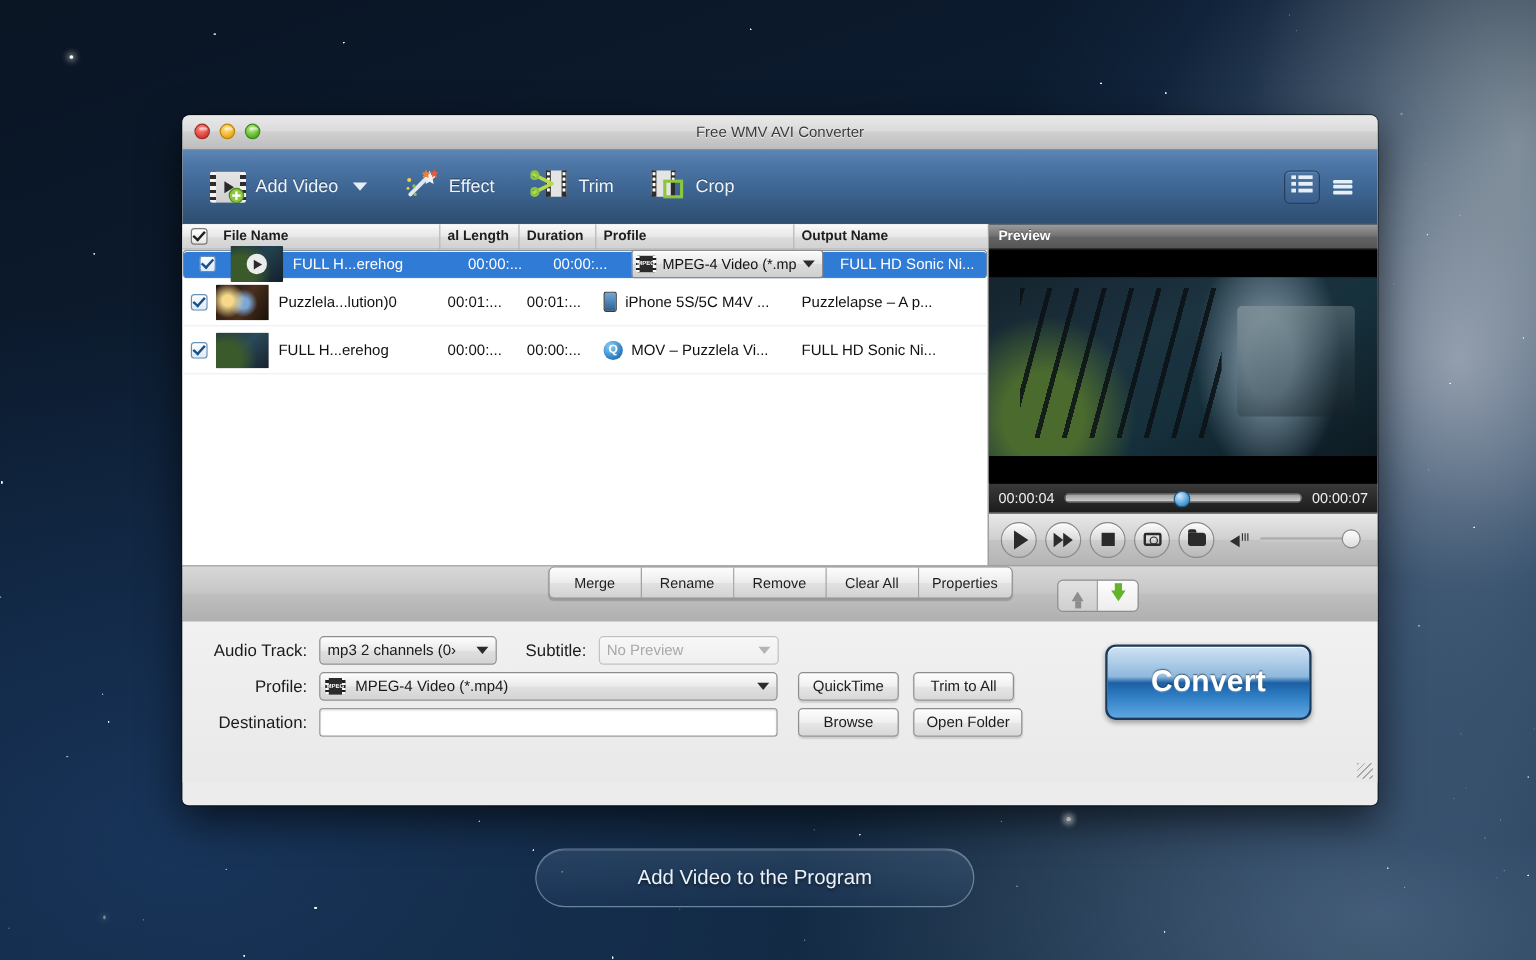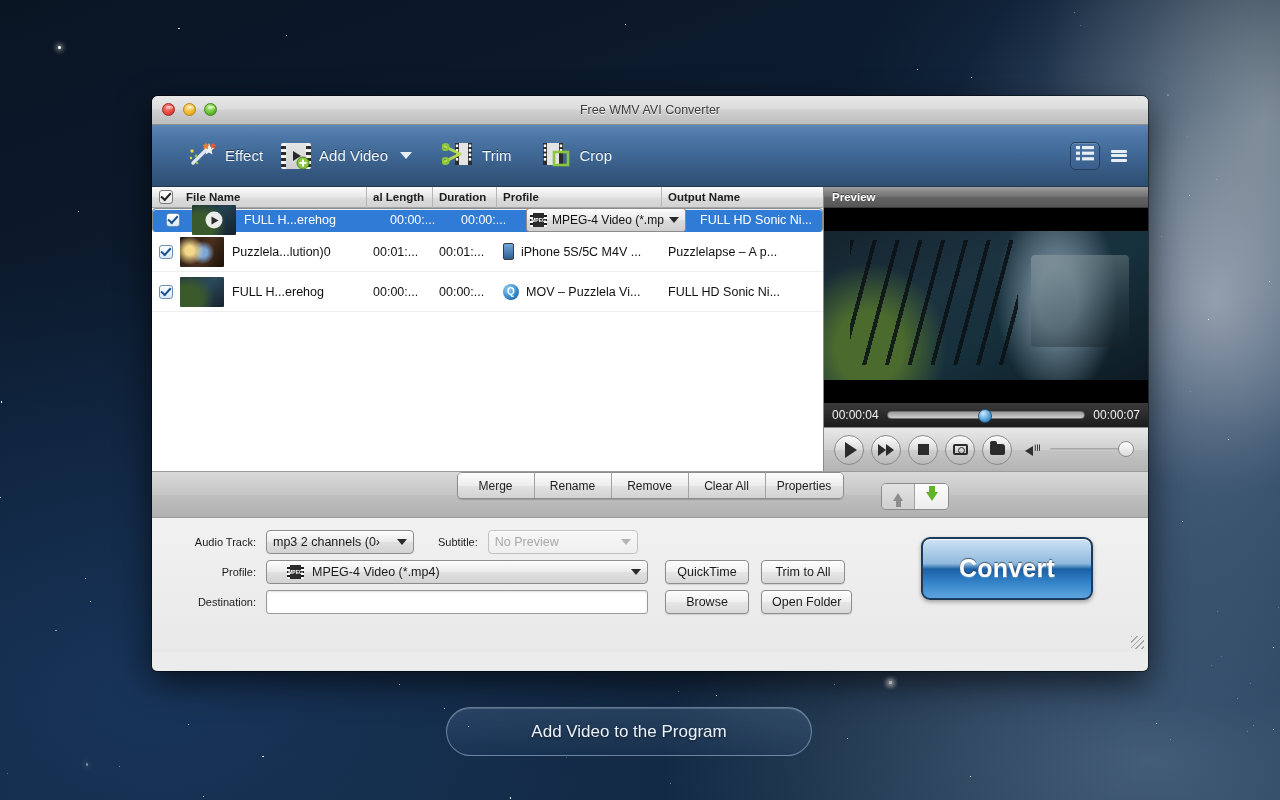--- a/index.html
+++ b/index.html
@@ -234,21 +234,21 @@
   .arr{width:0;height:0;position:relative;}
   .arrup{border-left:5px solid transparent;border-right:5px solid transparent;border-bottom:8px solid #8d8d8d;}
   .arrup::after{content:"";position:absolute;left:-2.5px;top:8px;width:5px;height:6px;background:#8d8d8d;}
   .arrdn{border-left:6px solid transparent;border-right:6px solid transparent;border-top:9px solid #63b32a;}
   .arrdn::after{content:"";position:absolute;left:-3px;top:-15px;width:6px;height:7px;background:#63b32a;}
 
   
   #settings{ height:134px; position:relative;
     background:linear-gradient(to bottom,#f1f1f1,#e9e9e9); }
   .frow{ position:absolute; display:flex; align-items:center; }
-  .flabel{ font-size:11px; color:#1b1b1b; text-align:right; }
+  .flabel{ font-size:14px; color:#1b1b1b; text-align:right; }
 
   .sel{
     height:24px; display:flex; align-items:center; gap:5px; padding:0 2px 0 6px;
     background:linear-gradient(to bottom,#fdfdfd,#eaeaea 50%,#e0e0e0 51%,#d3d3d3);
     border:1px solid #8d8d8d; border-radius:4px; font-size:12.5px; color:#1a1a1a;
     box-shadow:inset 0 1px 0 rgba(255,255,255,0.9); cursor:pointer;
   }
   .sel .txt{flex:1; overflow:hidden; white-space:nowrap;}
   .sel.disabled{ background:linear-gradient(to bottom,#f7f7f7,#efefef); color:#a9a9a9; border-color:#c2c2c2;}
   .sel.disabled .ddarrow{border-top-color:#b4b4b4;}
@@ -725,48 +725,48 @@
       <div class="traffic">
         <div class="tl red"></div>
         <div class="tl yellow"></div>
         <div class="tl green"></div>
       </div>
       <div class="title">Free WMV AVI Converter</div>
     </div>
 
     <div id="toolbar">
 
+      <div class="tbtn">
+        <span class="filmicon">
+          <span class="filmstrip"></span>
+          <svg width="30" height="26" style="position:absolute;left:0;top:0">
+            <polygon points="12,8 20,13 12,18" fill="#2a2a2a"></polygon>
+            <circle cx="22" cy="20" r="6" fill="#8cc63f" stroke="#4f8a14" stroke-width="1"></circle>
+            <rect x="21" y="16.5" width="2" height="7" fill="#fff"></rect>
+            <rect x="18.5" y="19" width="7" height="2" fill="#fff"></rect>
+          </svg>
+        </span>
+        <span class="lbl">Add Video</span>
+        <span class="caret"></span>
+      </div>
+
       <div class="tbtn" style="margin-left:12px">
         <span>
           <svg width="30" height="26">
             <line x1="6" y1="22" x2="21" y2="7" stroke="#dfe8f2" stroke-width="3.4" stroke-linecap="round"></line>
             <polygon points="22,2 23.6,6 27.6,6.6 24.6,9.4 25.4,13.4 22,11.4 18.6,13.4 19.4,9.4 16.4,6.6 20.4,6" fill="#f0f0f0"></polygon>
             <polygon points="19,1 20,3.6 22.6,4 20.8,5.8 21.2,8.4 19,7.2 16.8,8.4 17.2,5.8 15.4,4 18,3.6" fill="#ef7d33"></polygon>
             <polygon points="26,1 26.9,3.4 29.4,3.7 27.6,5.4 28,8 26,6.7 24,8 24.4,5.4 22.6,3.7 25.1,3.4" fill="#ef5a33"></polygon>
             <circle cx="5" cy="10" r="1.7" fill="#f3d23e"></circle>
             <circle cx="9" cy="15" r="1.4" fill="#8cc63f"></circle>
             <circle cx="4" cy="17" r="1.2" fill="#f3d23e"></circle>
             <circle cx="10" cy="22" r="1.3" fill="#8cc63f"></circle>
           </svg>
         </span>
         <span class="lbl">Effect</span>
-      </div>
-
-      <div class="tbtn">
-        <span class="filmicon">
-          <span class="filmstrip"></span>
-          <svg width="30" height="26" style="position:absolute;left:0;top:0">
-            <polygon points="12,8 20,13 12,18" fill="#2a2a2a"></polygon>
-            <circle cx="22" cy="20" r="6" fill="#8cc63f" stroke="#4f8a14" stroke-width="1"></circle>
-            <rect x="21" y="16.5" width="2" height="7" fill="#fff"></rect>
-            <rect x="18.5" y="19" width="7" height="2" fill="#fff"></rect>
-          </svg>
-        </span>
-        <span class="lbl">Add Video</span>
-        <span class="caret"></span>
       </div>
 
       <div class="tbtn" style="margin-left:12px">
         <span>
           <svg width="32" height="26">
             <rect x="13" y="2" width="17" height="22" rx="2" fill="#e4e4e4"></rect>
             <g fill="#2c2c2c">
               <rect x="13" y="2" width="4" height="22"></rect>
               <rect x="26" y="2" width="4" height="22"></rect>
             </g>
@@ -974,21 +974,21 @@
         </span>
         <span class="flabel" style="margin-left:24px">Subtitle:</span>
         <span class="sel disabled" style="width:150px;margin-left:10px">
           <span class="txt">No Preview</span>
           <span class="ddarrow"></span>
         </span>
       </div>
 
       <div class="frow" style="left:0;top:42px;width:880px;">
         <span class="flabel" style="width:104px">Profile:</span>
-        <span class="sel" style="width:382px;margin-left:10px;padding-left:20px">
+        <span class="sel" style="width:382px;margin-left:10px;padding-left:4px">
           <span class="micon">MPEG</span>
           <span class="txt" style="margin-left:3px">MPEG-4 Video (*.mp4)</span>
           <span class="ddarrow"></span>
         </span>
         <button class="pbtn" style="margin-left:17px">QuickTime</button>
         <button class="pbtn" style="margin-left:12px">Trim to All</button>
       </div>
 
       <div class="frow" style="left:0;top:72px;width:880px;">
         <span class="flabel" style="width:104px">Destination:</span>

